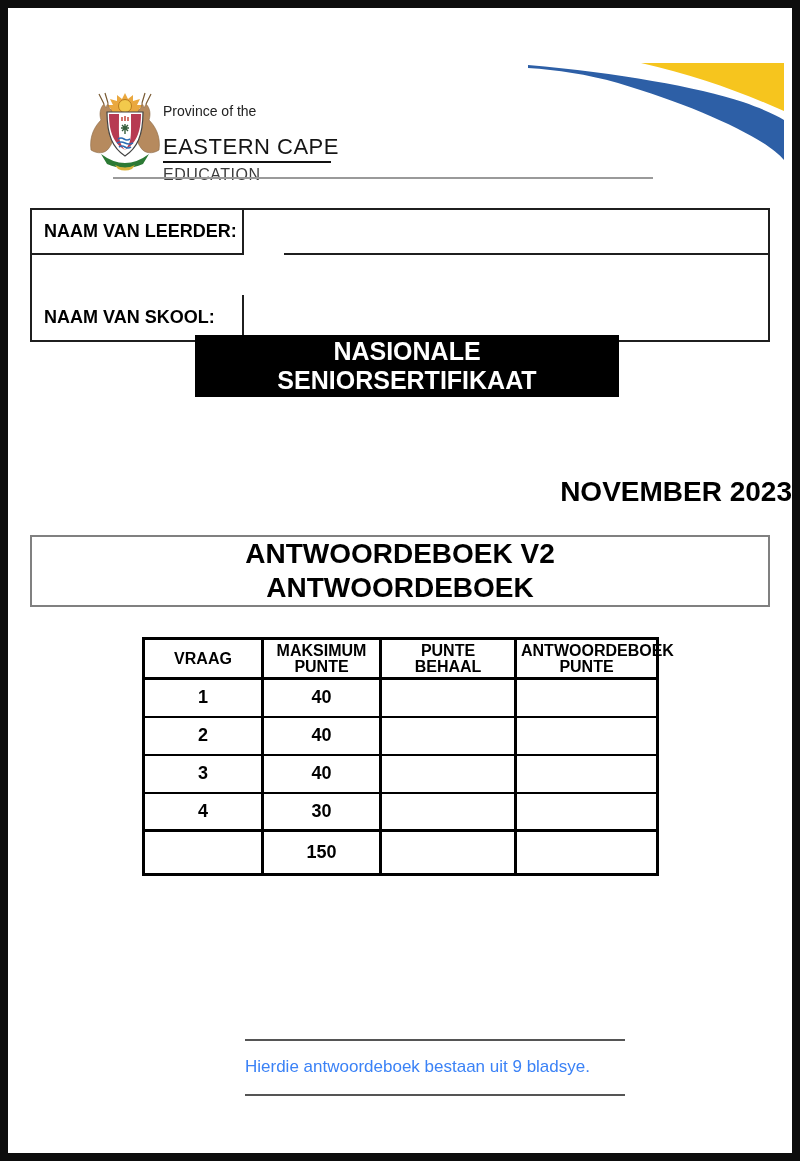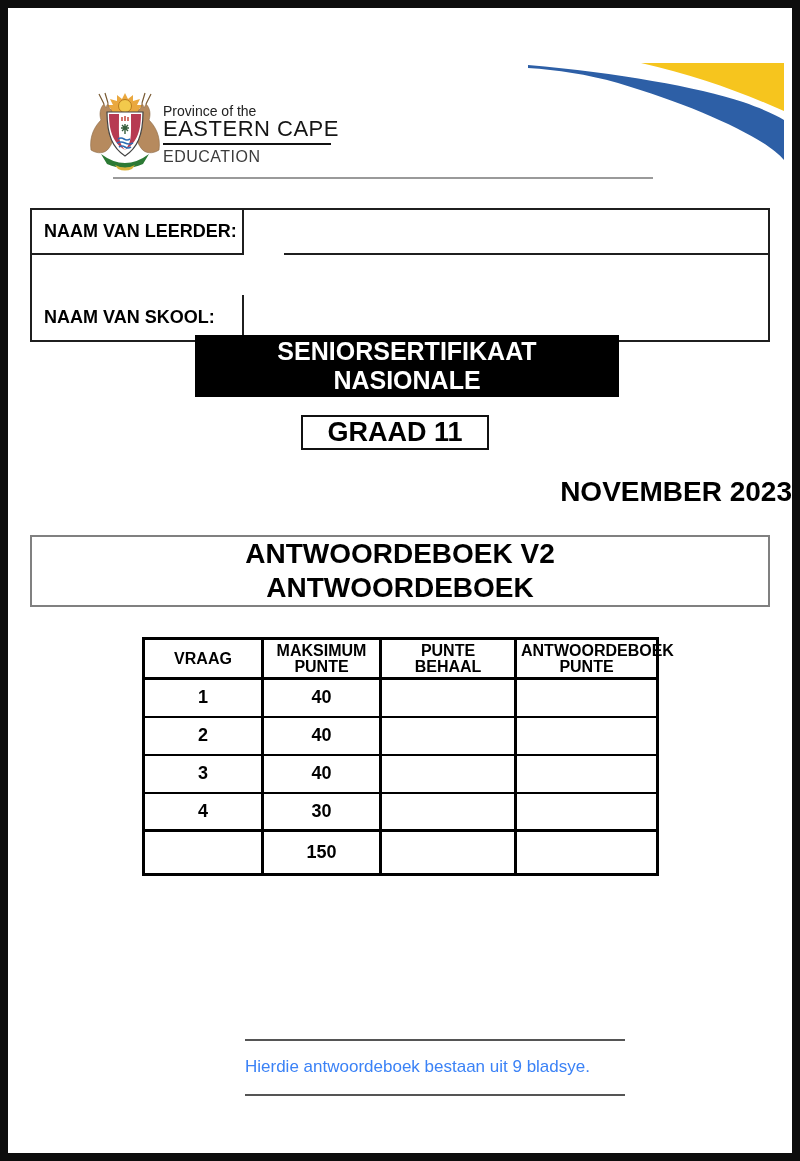--- a/index.html
+++ b/index.html
@@ -11,21 +11,21 @@
     width: 800px;
     height: 1161px;
     background: #fff;
     border: 8px solid #0d0d0d;
     overflow: hidden;
   }
 
   
   .crest { position: absolute; left: 77px; top: 84px; width: 80px; height: 84px; }
   .logo-text { position: absolute; left: 155px; top: 96px; line-height: 1; }
-  .logo-province { font-size: 14px; color: #222; margin-bottom: 0; }
+  .logo-province { font-size: 14px; color: #222; margin-bottom: 18px; }
   .logo-name { font-size: 22px; letter-spacing: 0.5px; color: #151515; margin-bottom: 3px; white-space: nowrap; }
   .logo-underline { width: 168px; height: 2px; background: #111; margin: 2px 0 4px 0; }
   .logo-dept { font-size: 16px; color: #3c3c3c; letter-spacing: 0.5px; }
   .header-rule { position: absolute; left: 105px; top: 169px; width: 540px; height: 2px; background: #9a9a9a; }
   .swoosh { position: absolute; left: 516px; top: 39px; width: 262px; height: 128px; }
 
   
   .name-table {
     position: absolute; left: 22px; top: 200px; width: 740px;
     border: 2px solid #1f1f1f;
@@ -130,25 +130,24 @@
   </svg>
 
   <div class="name-table">
     <div class="cell label-cell row1">NAAM VAN LEERDER:</div>
     <div class="cell row1"></div>
     <div class="cell label-cell">NAAM VAN SKOOL:</div>
     <div class="cell"></div>
   </div>
 
   <div class="banner">
+    <div>NASIONALE</div>
     <div>SENIORSERTIFIKAAT</div>
-    <div>NASIONALE</div>
-  </div>
-
-  <div class="grade-box">GRAAD 11</div>
+  </div>
+
 
   <div class="session">NOVEMBER 2023</div>
 
   <div class="subject-box">
     <div>ANTWOORDEBOEK V2</div>
     <div>ANTWOORDEBOEK</div>
   </div>
 
   <table class="marks">
     <colgroup>

